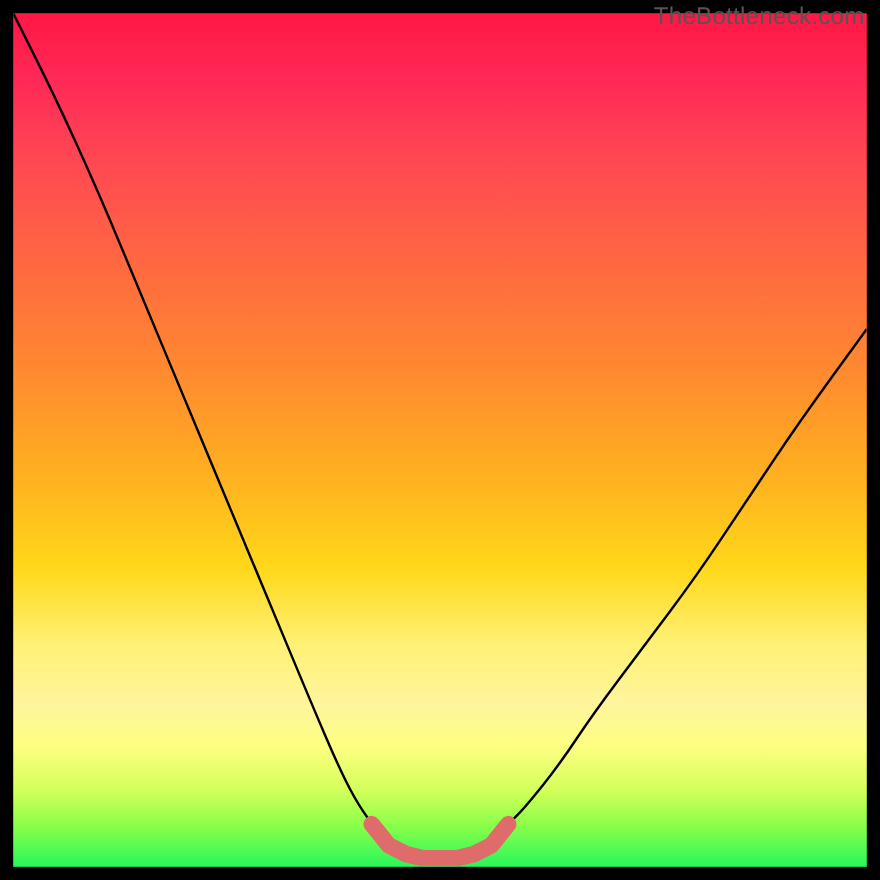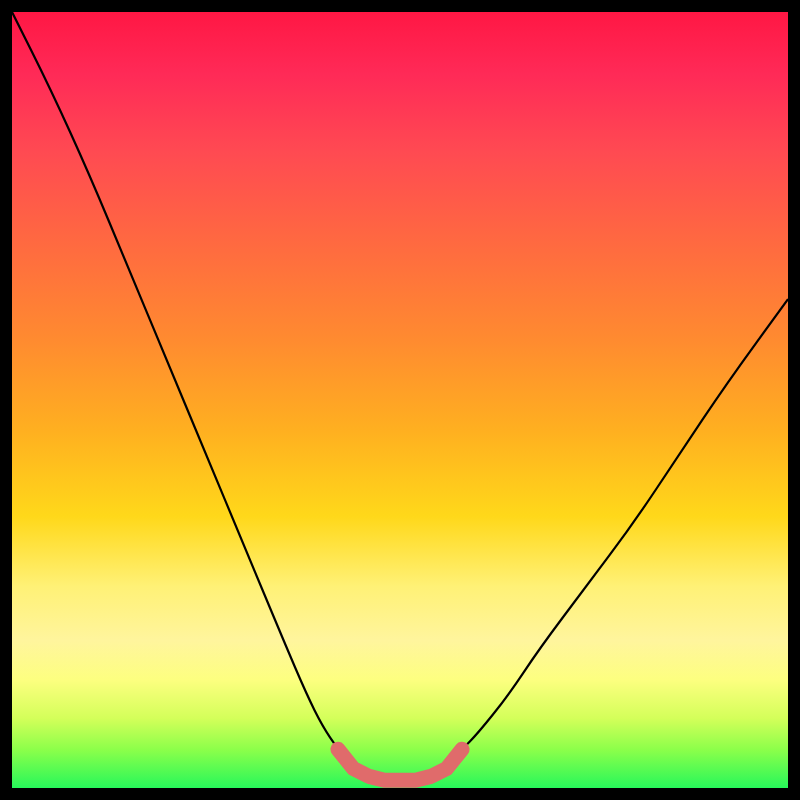--- a/index.html
+++ b/index.html
@@ -66,13 +66,14 @@
 <div class="frame">
   <div class="plot">
     <svg viewBox="0 0 776 776">
       <g>
         <path fill="none" stroke="#000" stroke-width="2.2" d="M 0 0 Q 0 0 19.400000000000002 38.80000000000001 Q 38.800000000000004 77.60000000000002 58.2 120.27999999999997 Q 77.60000000000001 162.95999999999992 97 209.51999999999992 Q 116.39999999999999 256.0799999999999 135.8 302.64 Q 155.20000000000002 349.2 174.60000000000002 395.76 Q 194 442.32 213.39999999999998 488.88 Q 232.79999999999998 535.44 252.2 582 Q 271.59999999999997 628.56 283.24 655.72 Q 294.88 682.88 302.64 698.4 Q 310.40000000000003 713.92 318.16 725.56 Q 325.92 737.2 333.68 744.96 Q 341.44 752.72 349.20000000000005 756.6 T 356.96000000000004 760.48" id="path-left"></path>
         <path fill="none" stroke="#000" stroke-width="2.2" d="M 419.04 760.48 Q 419.04 760.48 426.80000000000007 756.6 Q 434.56000000000006 752.72 442.32000000000005 744.96 Q 450.08 737.2 457.84 729.44 Q 465.59999999999997 721.68 481.12 702.28 Q 496.64 682.88 512.1600000000001 659.5999999999999 Q 527.6800000000001 636.3199999999999 550.96 605.28 Q 574.24 574.24 597.52 543.2 Q 620.8000000000001 512.16 644.08 477.24 Q 667.36 442.32 690.6400000000001 407.4 Q 713.9200000000001 372.47999999999996 744.96 329.79999999999995 T 776 287.12" id="path-right"></path>
         <path fill="none" stroke="#e06b6b" stroke-width="15" stroke-linecap="round" stroke-linejoin="round" d="M 325.92 737.2 L 341.44 756.6 L 356.96000000000004 764.36 L 372.47999999999996 768.24 L 388 768.24 L 403.52000000000004 768.24 L 419.04 764.36 L 434.56000000000006 756.6 L 450.08 737.2" id="path-trough"></path>
       </g>
     </svg>
   </div>
+  <div class="watermark">TheBottleneck.com</div>
 </div>
 
 </body></html>

